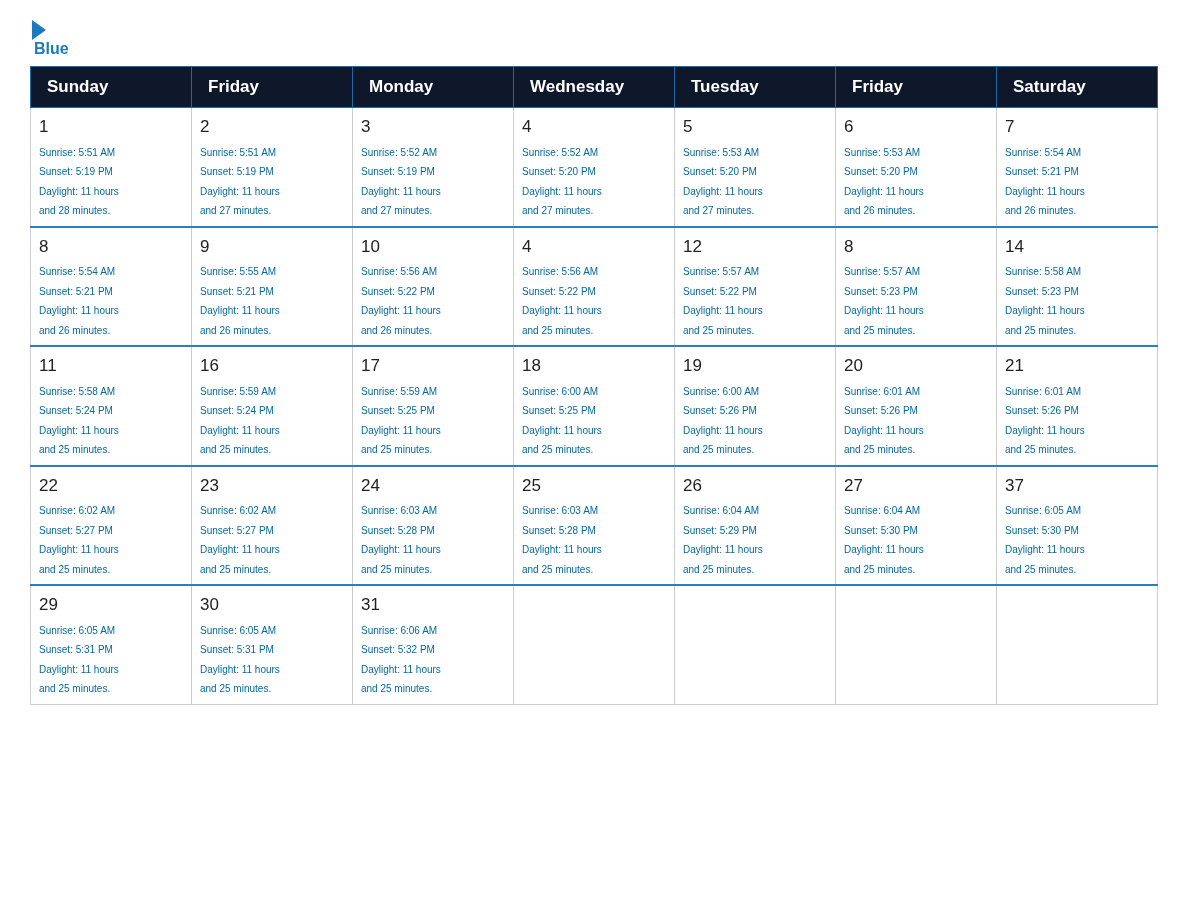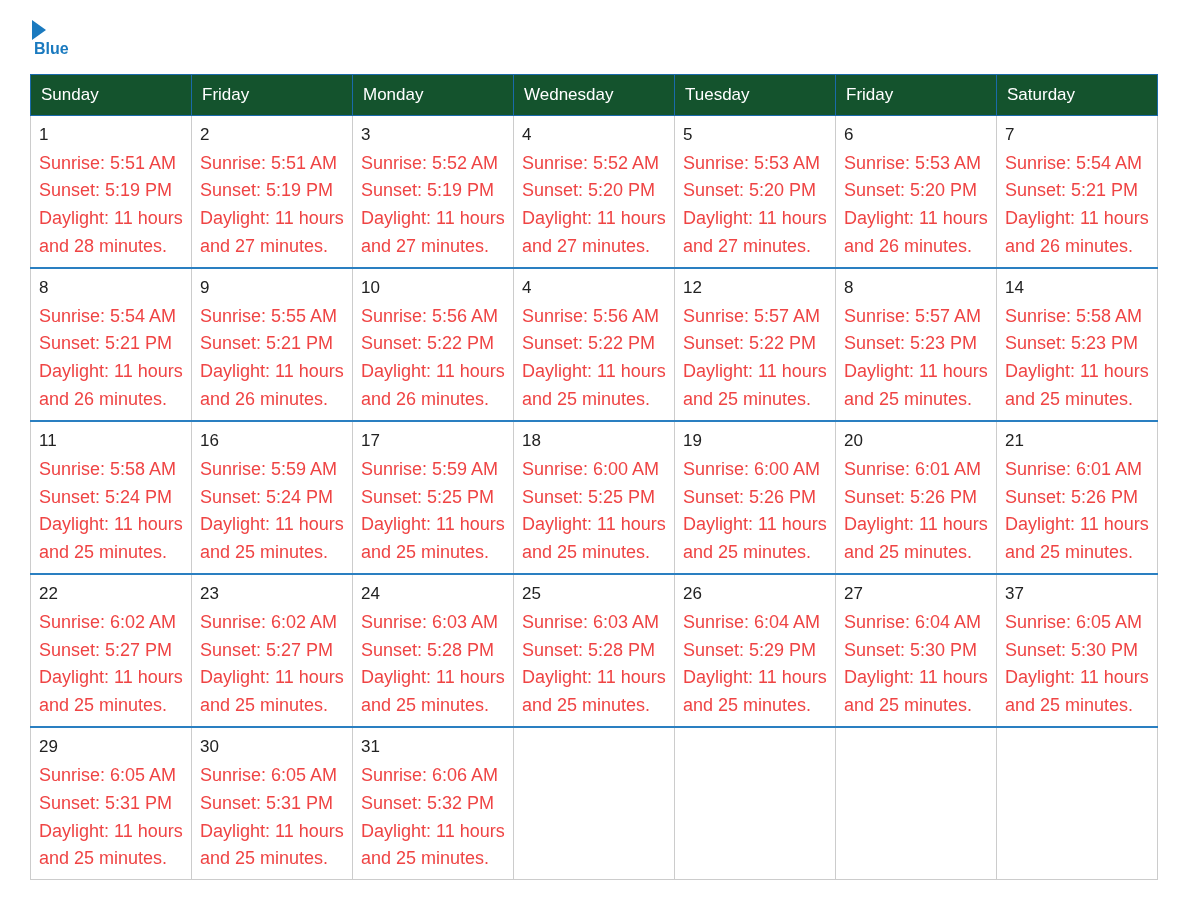--- a/index.html
+++ b/index.html
@@ -7,21 +7,21 @@
       font-family: Arial, sans-serif;
       background: #fff;
       width: 1188px;
       min-height: 918px;
       padding: 20px 30px;
     }
     .header {
       display: flex;
       justify-content: space-between;
       align-items: flex-start;
-      margin-bottom: 16px;
+      margin-bottom: 8px;
     }
     .logo {
       display: flex;
       flex-direction: column;
       align-items: flex-start;
     }
     .logo-text {
       display: flex;
       align-items: center;
       font-size: 28px;
@@ -62,25 +62,25 @@
       font-size: 20px;
       color: #555;
       margin-top: 4px;
     }
     .calendar {
       width: 100%;
       border-collapse: collapse;
       border: 1px solid #aaa;
     }
     .calendar th {
-      background: #14532d;
+      background: #0f172a;
       color: #fff;
       font-size: 17px;
-      font-weight: normal;
-      padding: 10px 10px;
+      font-weight: bold;
+      padding: 10px 16px;
       text-align: left;
       border: 1px solid #1a6aaa;
     }
     .calendar td {
       vertical-align: top;
       border: 1px solid #ccc;
       padding: 6px 8px;
       width: 14.28%;
       min-height: 110px;
       font-size: 13px;
@@ -88,22 +88,22 @@
       line-height: 1.5;
     }
     .day-num {
       font-size: 17px;
       font-weight: normal;
       color: #222;
       display: block;
       margin-bottom: 2px;
     }
     .day-info {
-      font-size: 18px;
-      color: #ef4444;
+      font-size: 10px;
+      color: #0369a1;
       line-height: 1.55;
     }
     .row-divider td {
       border-top: 2px solid #2a7fc1;
     }
     .empty-cell {
       background: #fff;
     }
   </style>
 </head>

